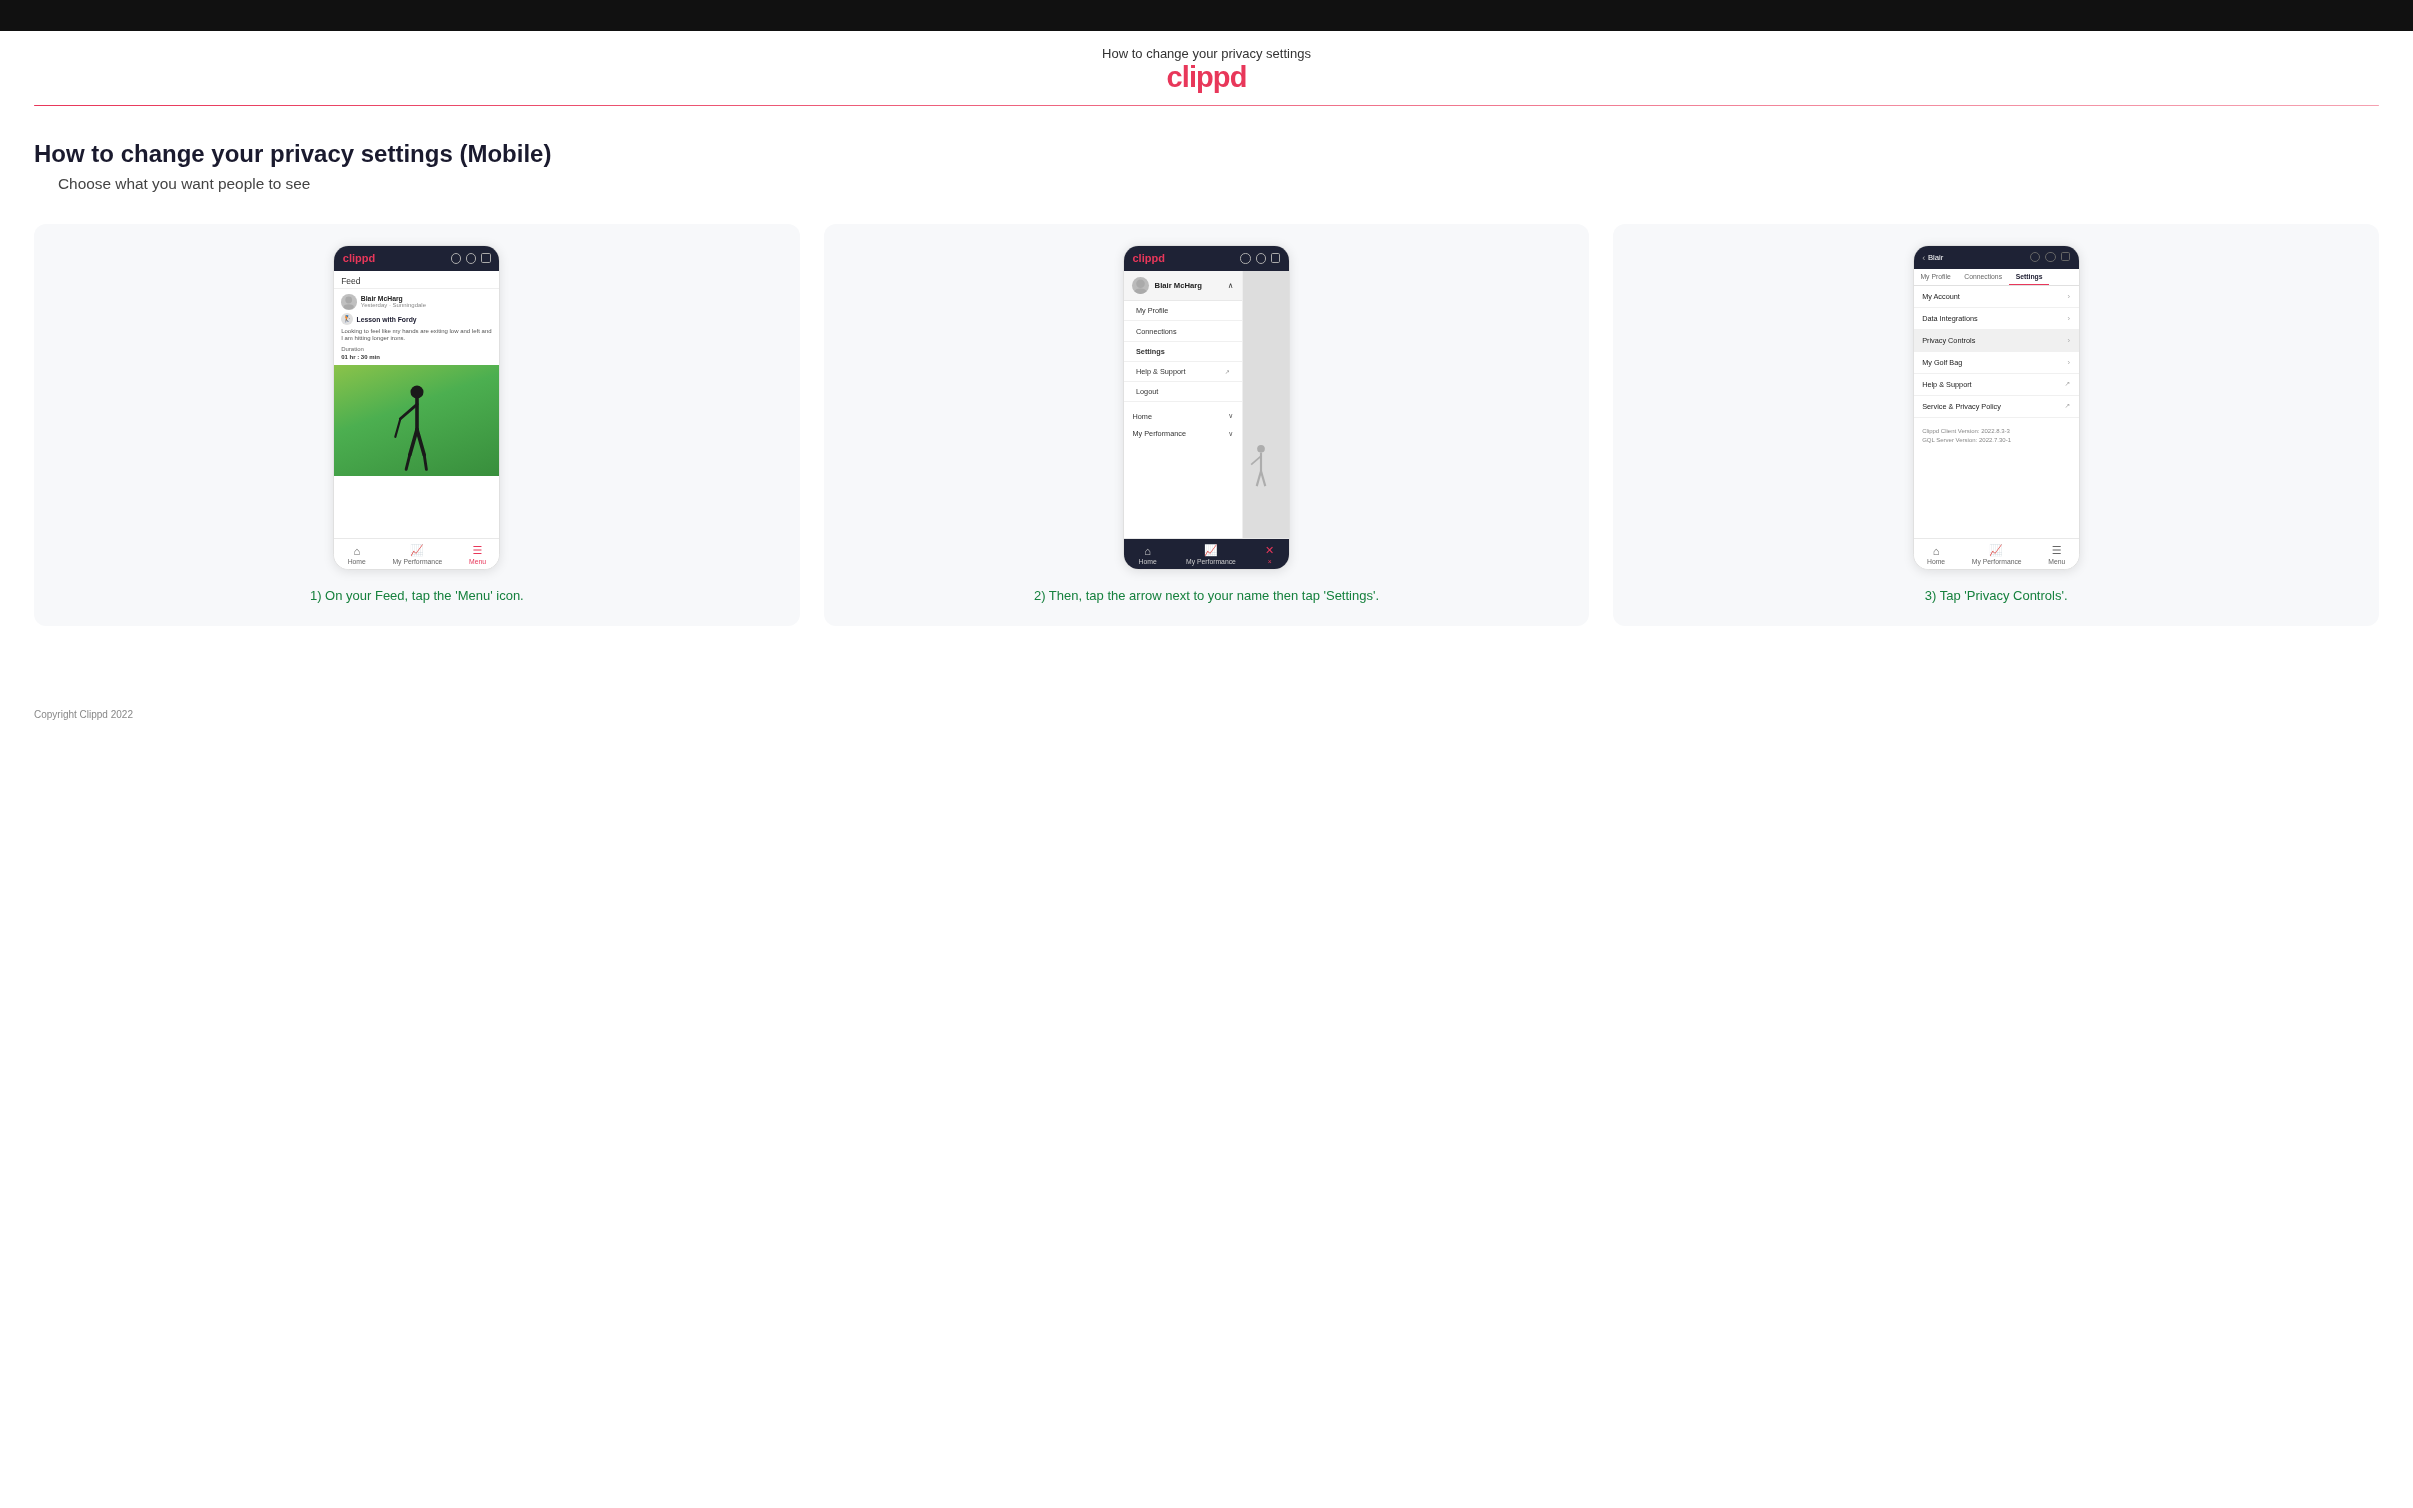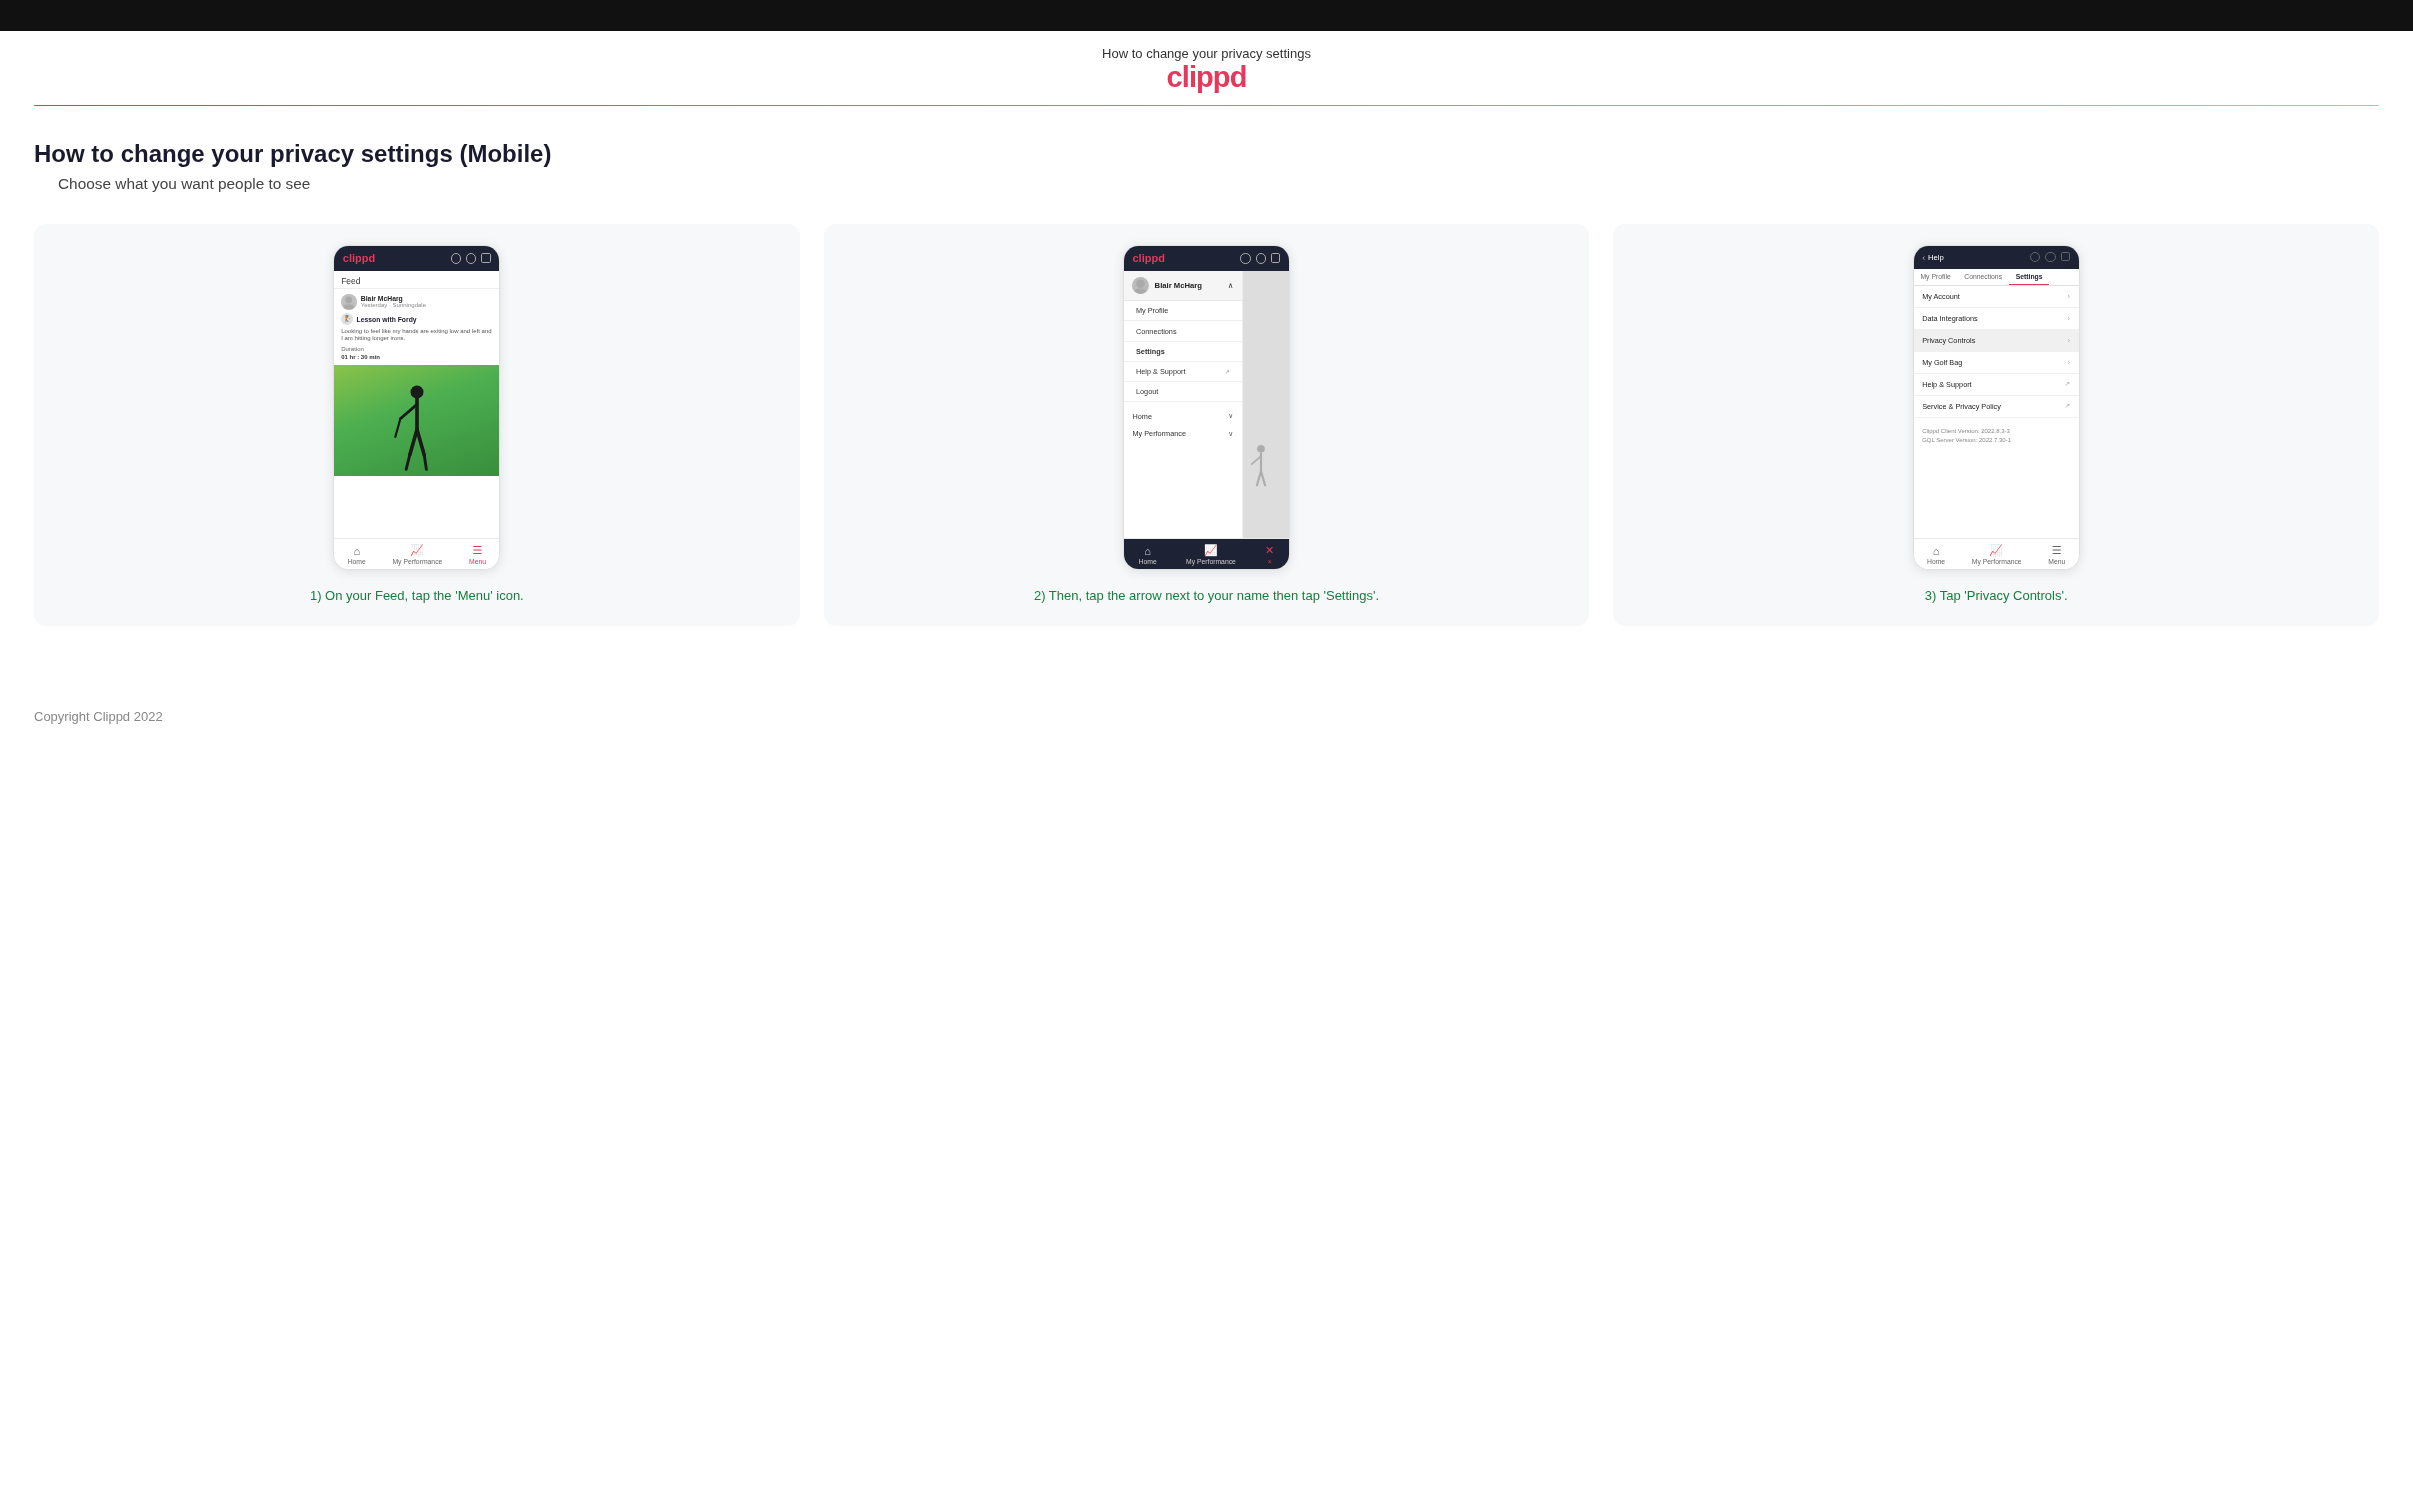--- a/index.html
+++ b/index.html
@@ -372,21 +372,21 @@
       font-size: 13px;
       color: #15803d;
       text-align: center;
       line-height: 1.45;
       font-weight: 400;
     }
 
     
     .page-footer {
       padding: 13.7px 34px;
-      font-size: 13px;
+      font-size: 10px;
       color: #888;
     }
 
     
     .golfer-svg {
       width: 60px;
       height: 94px;
     }
   </style>
 </head>
@@ -566,21 +566,21 @@
       </div>
       <p class="step-desc">2) Then, tap the arrow next to your name then tap 'Settings'.</p>
     </div>
 
     <div class="step-card">
       <div class="phone-mockup">
 
         <div class="settings-back-bar">
           <span class="settings-back">
             <span style="color:#aaa; font-size:9.4px;">‹</span>
-            <span>Help</span>
+            <span>Blair</span>
           </span>
           <div class="phone-icons">
             <div class="phone-icon-circle" style="border-color:#666;"></div>
             <div class="phone-icon-circle" style="border-color:#666;"></div>
             <div class="phone-icon-square" style="border-color:#666;"></div>
           </div>
         </div>
 
         <div class="settings-tabs">
           <div class="settings-tab">My Profile</div>

